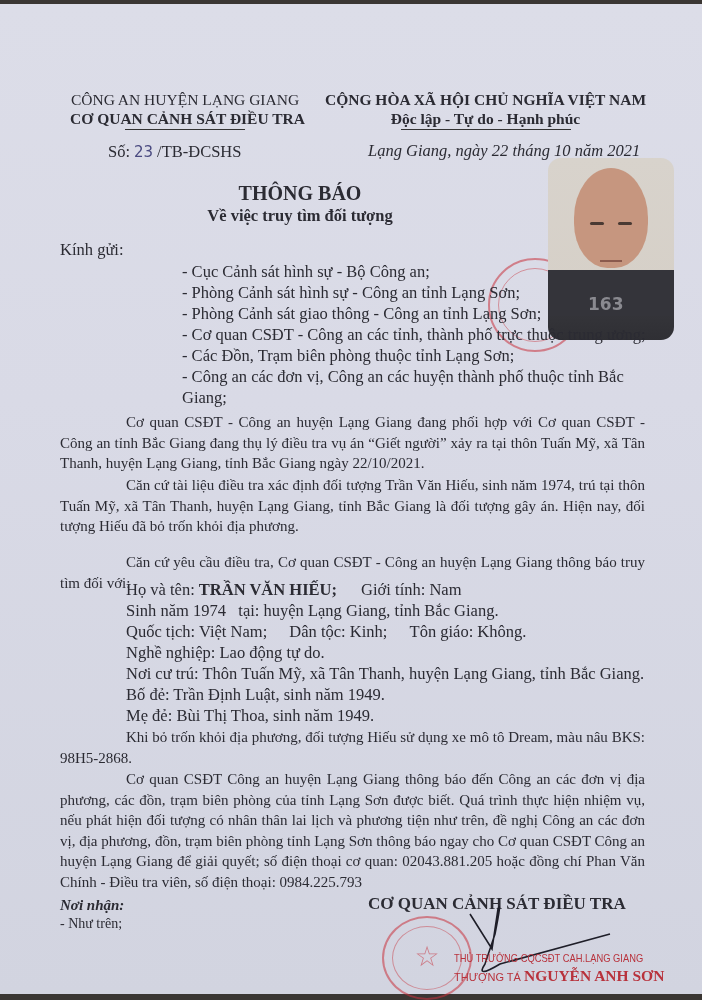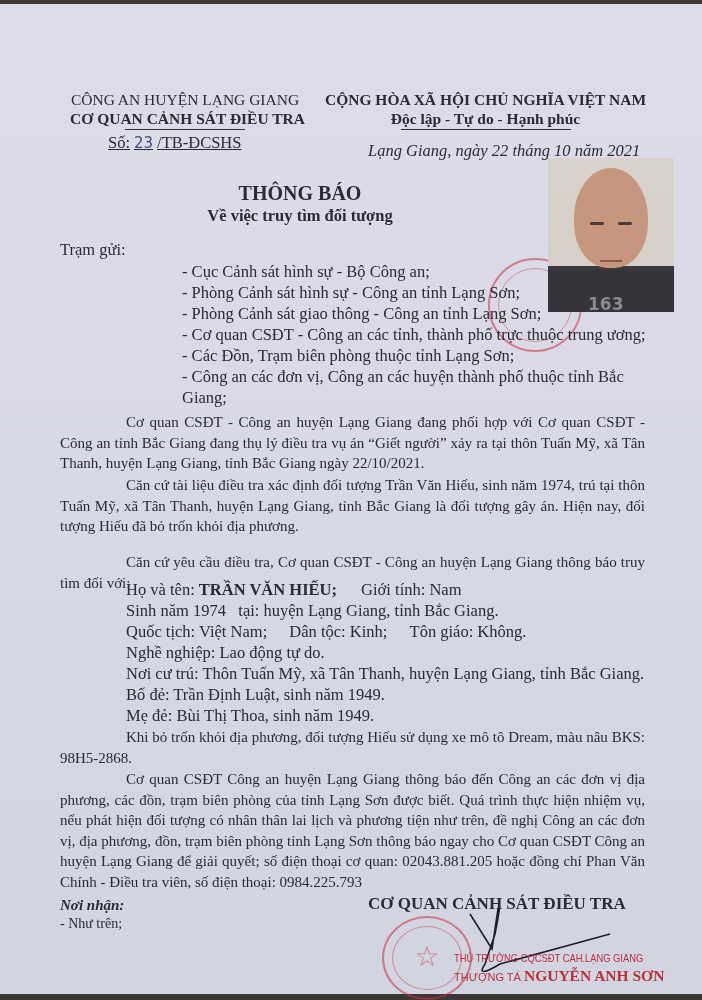--- a/index.html
+++ b/index.html
@@ -13,30 +13,31 @@
     .paper {
       position: absolute; left: 0; top: 4px; width: 702px; height: 990px;
       background: linear-gradient(180deg, #dcdde8 0%, #d9dae6 40%, #d2d4e0 100%);
     }
     .abs { position: absolute; white-space: nowrap; }
     .hdr-left { left: 70px; top: 86px; width: 230px; text-align: center; font-size: 15.5px; line-height: 19px; }
     .hdr-left .l2 { font-weight: bold; }
     .hdr-left .rule { width: 120px; height: 1px; background: #333; margin: 1px auto 0; }
     .hdr-right { left: 318px; top: 86px; width: 335px; text-align: center; font-size: 15.5px; line-height: 19px; font-weight: bold; }
     .hdr-right .rule { width: 170px; height: 1px; background: #333; margin: 1px auto 0; }
-    .so { left: 108px; top: 129px; font-size: 16.5px; text-decoration: underline; }
+    .so { left: 108px; top: 138px; font-size: 16.5px; }
     .so .num { font-family: "DejaVu Sans", sans-serif; font-size: 15px; color: #4a4a80; margin: 0 4px; }
     .date { left: 368px; top: 137px; font-size: 16.5px; font-style: italic; }
     .title { left: 140px; top: 178px; width: 320px; text-align: center; font-weight: bold; font-size: 20px; }
     .subtitle { left: 140px; top: 202px; width: 320px; text-align: center; font-weight: bold; font-size: 16.5px; }
     .photo {
-      left: 548px; top: 154px; width: 126px; height: 154px;
+      left: 548px; top: 154px; width: 126px; height: 182px;
       background: radial-gradient(ellipse 40px 55px at 63px 70px, #c99a86 0%, #b88471 60%, transparent 62%),
                   linear-gradient(180deg, #d8d3cc 0%, #d6d0c8 70%, #3a3a3f 70%, #2f2f34 100%);
       overflow: hidden;
+      border-radius: 13px;
     }
     .photo .head { position:absolute; left: 26px; top: 10px; width: 74px; height: 100px; border-radius: 50% 50% 45% 45%; background: #c6967f; }
     .photo .shirt { position:absolute; left: 0; top: 112px; width: 126px; height: 46px; background: #34343a; }
     .photo .tag { position:absolute; left: 40px; top: 136px; font-family: "DejaVu Sans", sans-serif; font-size: 17px; color: #8a8a90; font-weight: bold; }
     .photo .eye { position:absolute; top: 64px; width: 14px; height: 3px; background: #4a3a33; border-radius: 2px; }
     .photo .mouth { position:absolute; left: 52px; top: 102px; width: 22px; height: 2px; background: #8a5a4d; }
     .stamp {
       position: absolute; border: 2px solid rgba(200,50,60,0.55); border-radius: 50%;
     }
     .stamp .inner { position:absolute; inset: 8px; border: 1px solid rgba(200,50,60,0.45); border-radius: 50%; }
@@ -86,21 +87,21 @@
 
   <div class="abs photo">
     <div class="head"></div>
     <div class="eye" style="left:42px"></div>
     <div class="eye" style="left:70px"></div>
     <div class="mouth"></div>
     <div class="shirt"></div>
     <div class="tag">163</div>
   </div>
 
-  <div class="abs text" style="top:236px;">Trạm gửi:</div>
+  <div class="abs text" style="top:236px;">Kính gửi:</div>
 
   <div class="abs recip" style="top:258px;">- Cục Cảnh sát hình sự - Bộ Công an;</div>
   <div class="abs recip" style="top:279px;">- Phòng Cảnh sát hình sự - Công an tỉnh Lạng Sơn;</div>
   <div class="abs recip" style="top:321px;">- Cơ quan CSĐT - Công an các tỉnh, thành phố trực thuộc trung ương;</div>
   <div class="abs recip" style="top:300px;">- Phòng Cảnh sát giao thông - Công an tỉnh Lạng Sơn;</div>
   <div class="abs recip" style="top:342px;">- Các Đồn, Trạm biên phòng thuộc tỉnh Lạng Sơn;</div>
   <div class="abs recip" style="top:363px;">- Công an các đơn vị, Công an các huyện thành phố thuộc tỉnh Bắc</div>
   <div class="abs recip" style="top:384px;">Giang;</div>
 
   <div class="body-par indent" style="top:408px;">Cơ quan CSĐT - Công an huyện Lạng Giang đang phối hợp với Cơ quan CSĐT - Công an tỉnh Bắc Giang đang thụ lý điều tra vụ án “Giết người” xảy ra tại thôn Tuấn Mỹ, xã Tân Thanh, huyện Lạng Giang, tỉnh Bắc Giang ngày 22/10/2021.</div>

